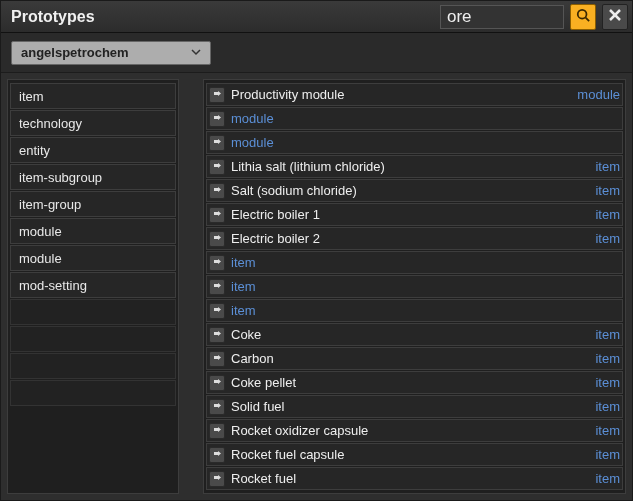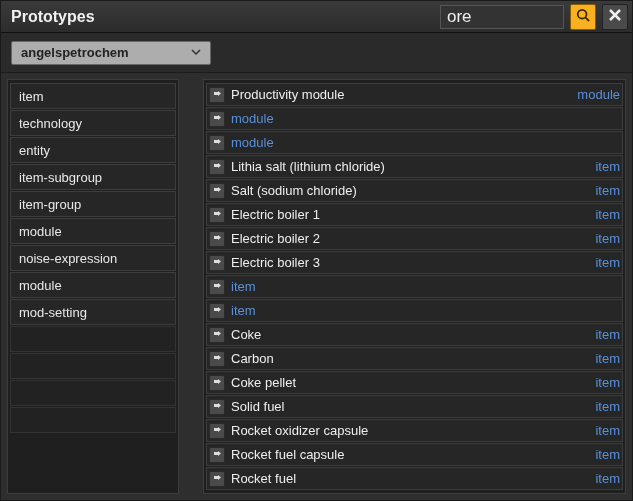--- a/index.html
+++ b/index.html
@@ -222,23 +222,20 @@
         <div class="sidebar-item">
           <span>item-subgroup</span>
         </div>
         <div class="sidebar-item">
           <span>item-group</span>
         </div>
         <div class="sidebar-item">
           <span>module</span>
         </div>
         <div class="sidebar-item">
-          <span>noise-expression</span>
-        </div>
-        <div class="sidebar-item">
           <span>module</span>
         </div>
         <div class="sidebar-item">
           <span>mod-setting</span>
         </div>
         <div class="sidebar-item empty"></div>
         <div class="sidebar-item empty"></div>
         <div class="sidebar-item empty"></div>
         <div class="sidebar-item empty"></div>
       </div>
@@ -303,21 +300,20 @@
           </div>
           <div class="result-name">Electric boiler 2</div>
           <div class="result-type">item</div>
         </div>
         <div class="result-row">
           <div class="arrow-box">
             <svg viewBox="0 0 8 8">
               <path d="M1 1 H5 L5 0 L8 2.5 L5 5 L5 4 H1 Z"></path>
             </svg>
           </div>
-          <div class="result-name">Electric boiler 3</div>
           <div class="result-type">item</div>
         </div>
         <div class="result-row">
           <div class="arrow-box">
             <svg viewBox="0 0 8 8">
               <path d="M1 1 H5 L5 0 L8 2.5 L5 5 L5 4 H1 Z"></path>
             </svg>
           </div>
           <div class="result-type">item</div>
         </div>

